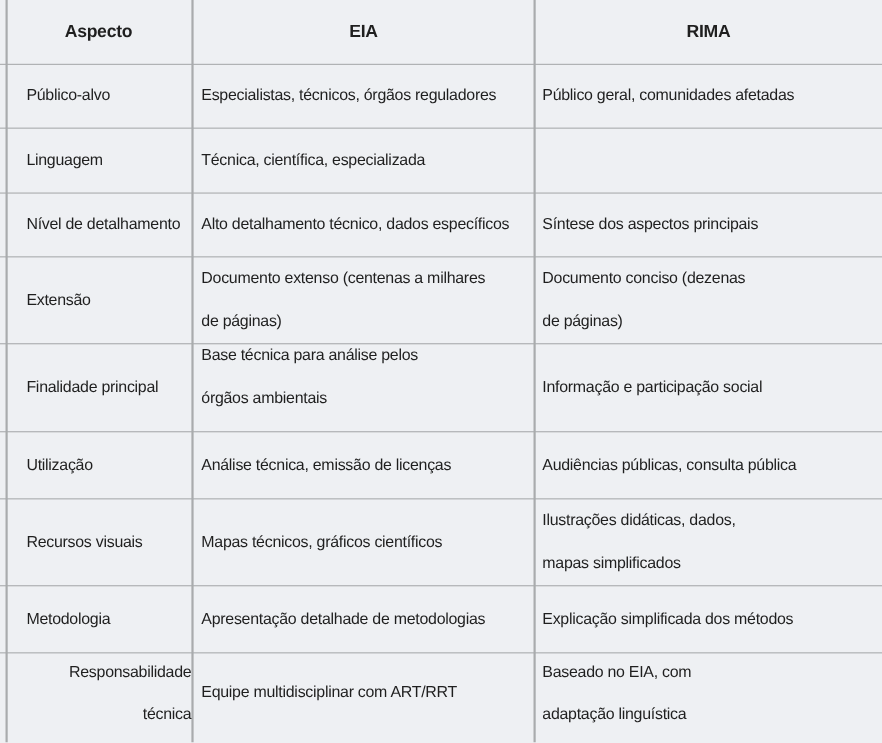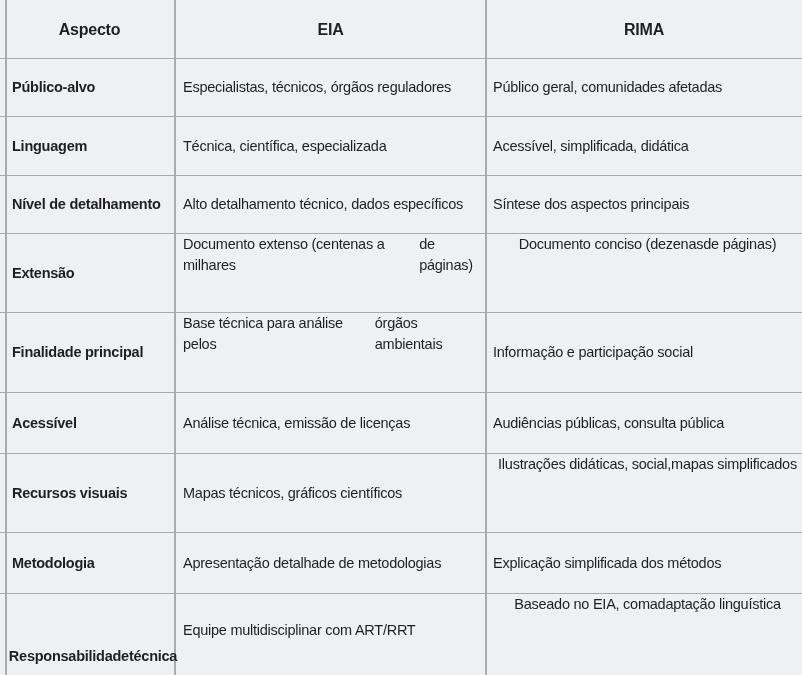--- a/index.html
+++ b/index.html
@@ -35,38 +35,38 @@
       top: 0;
       bottom: 0;
       display: flex;
       align-items: center;
       box-sizing: border-box;
       font-size: 14.5px;
       line-height: 21px;
       letter-spacing: -0.25px;
       transform-origin: left center;
     }
-    .c1 { left: 5px; width: 169px; padding-left: 7px; font-weight: bold; }
+    .c1 { left: 5px; width: 169px; padding-left: 19px; font-weight: normal; }
     .c2 { left: 175px; width: 311px; padding-left: 8px; }
     .c3 { left: 486px; width: 316px; padding-left: 7px; }
     .header .cell {
       justify-content: center;
       font-weight: bold;
       font-size: 16px;
       padding-left: 0;
     }
     .header .c1 { padding-left: 0; }
     .vline {
       position: absolute;
       top: 0;
       width: 1.5px;
       background: #a9abad;
     }
     .txt { display: block; }
-    .stack { display: flex; flex-direction: row; }
+    .stack { display: flex; flex-direction: column; gap: 18px; }
   </style>
 </head>
 <body>
 
 <div class="table">
 
   <div class="vline" style="left:5px; height:675px;"></div>
   <div class="vline" style="left:174px; height:675px;"></div>
   <div class="vline" style="left:485px; height:675px;"></div>
 
@@ -93,23 +93,20 @@
         <span>Público geral, comunidades afetadas</span>
       </div>
   </div>
 
   <div class="row" style="top:117px; height:59px;">
     <div class="cell c1">
         <span>Linguagem</span>
       </div>
     <div class="cell c2">
         <span>Técnica, científica, especializada</span>
-      </div>
-    <div class="cell c3">
-        <span>Acessível, simplificada, didática</span>
       </div>
   </div>
 
   <div class="row" style="top:176px; height:58px;">
     <div class="cell c1">
         <span>Nível de detalhamento</span>
       </div>
     <div class="cell c2">
         <span>Alto detalhamento técnico, dados específicos</span>
       </div>
@@ -140,39 +137,39 @@
       <span class="txt">Base técnica para análise pelos</span>
       <span class="txt">órgãos ambientais</span>
     </div>
     <div class="cell c3">
         <span>Informação e participação social</span>
       </div>
   </div>
 
   <div class="row" style="top:393px; height:61px;">
     <div class="cell c1">
-        <span>Acessível</span>
+        <span>Utilização</span>
       </div>
     <div class="cell c2">
         <span>Análise técnica, emissão de licenças</span>
       </div>
     <div class="cell c3">
         <span>Audiências públicas, consulta pública</span>
       </div>
   </div>
 
   <div class="row" style="top:454px; height:79px;">
     <div class="cell c1">
         <span>Recursos visuais</span>
       </div>
     <div class="cell c2">
         <span>Mapas técnicos, gráficos científicos</span>
       </div>
     <div class="cell c3 stack" style="justify-content:center; align-items:flex-start;">
-      <span class="txt">Ilustrações didáticas, social,</span>
+      <span class="txt">Ilustrações didáticas, dados,</span>
       <span class="txt">mapas simplificados</span>
     </div>
   </div>
 
   <div class="row" style="top:533px; height:61px;">
     <div class="cell c1">
         <span>Metodologia</span>
       </div>
     <div class="cell c2">
         <span>Apresentação detalhade de metodologias</span>

